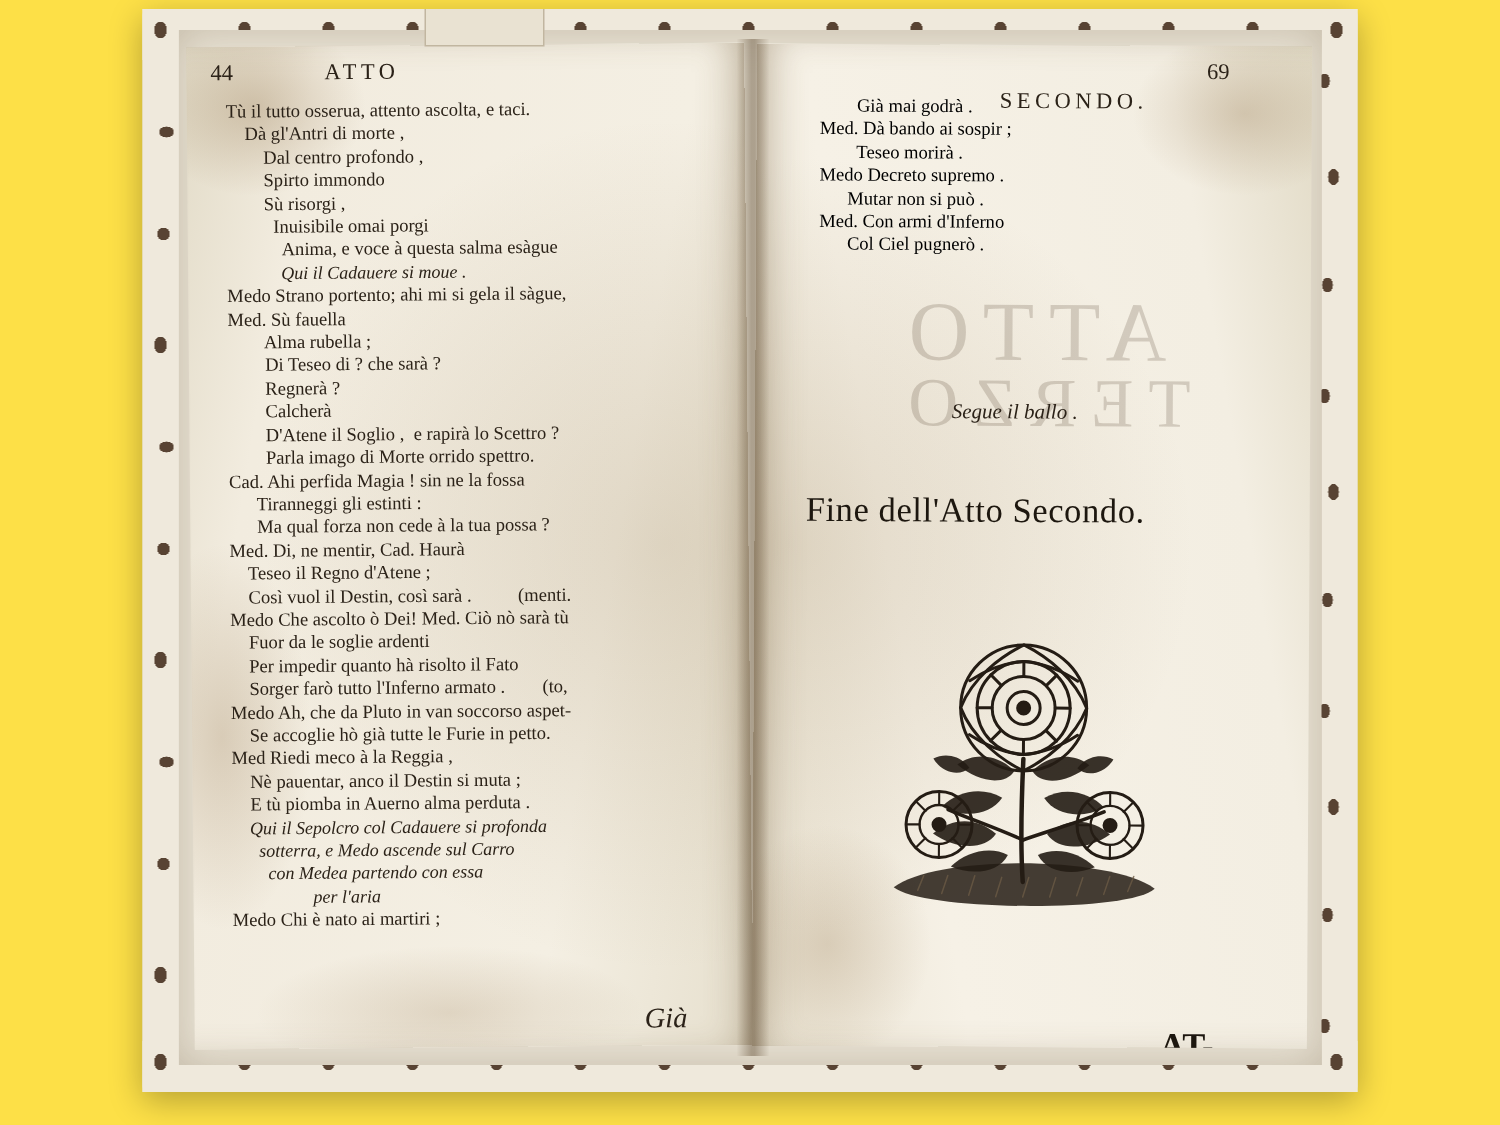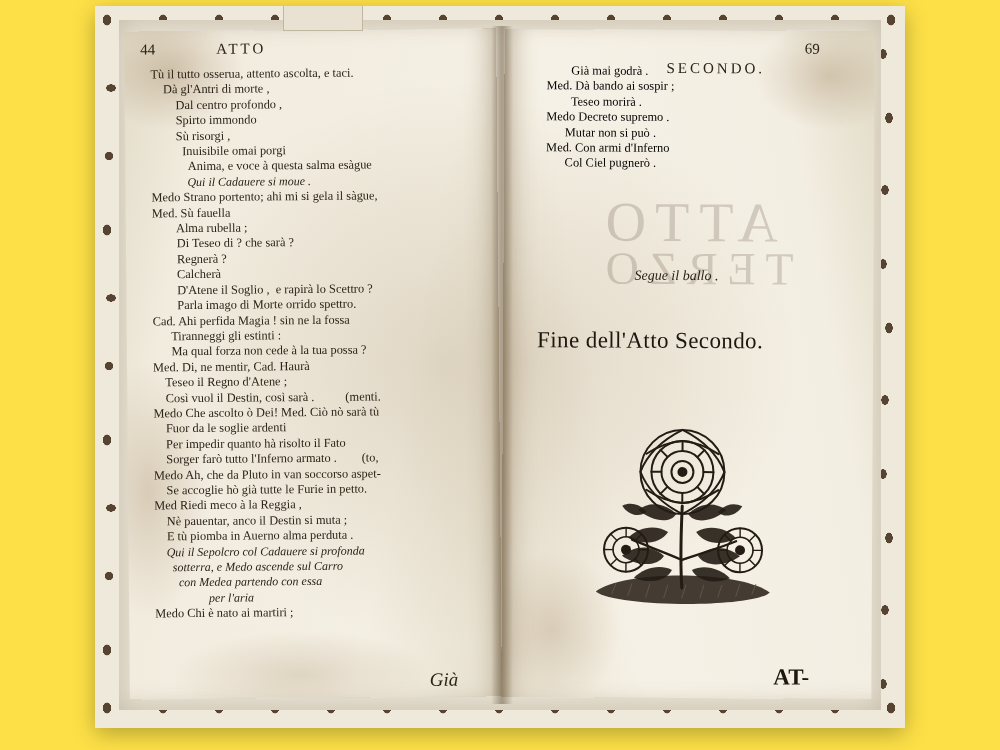--- a/index.html
+++ b/index.html
@@ -178,21 +178,21 @@
   .catch-left {
     position: absolute;
     left: 300px;
     top: 640px;
     font-size: 19px;
     font-style: italic;
   }
   .catch-right {
     position: absolute;
     left: 272px;
-    top: 634px;
+    top: 654px;
     font-size: 23px;
     font-weight: bold;
     color: #1d170f;
   }
 
   
   .showthru {
     position: absolute;
     color: rgba(90,75,55,0.22);
     font-family: "Liberation Serif", serif;

